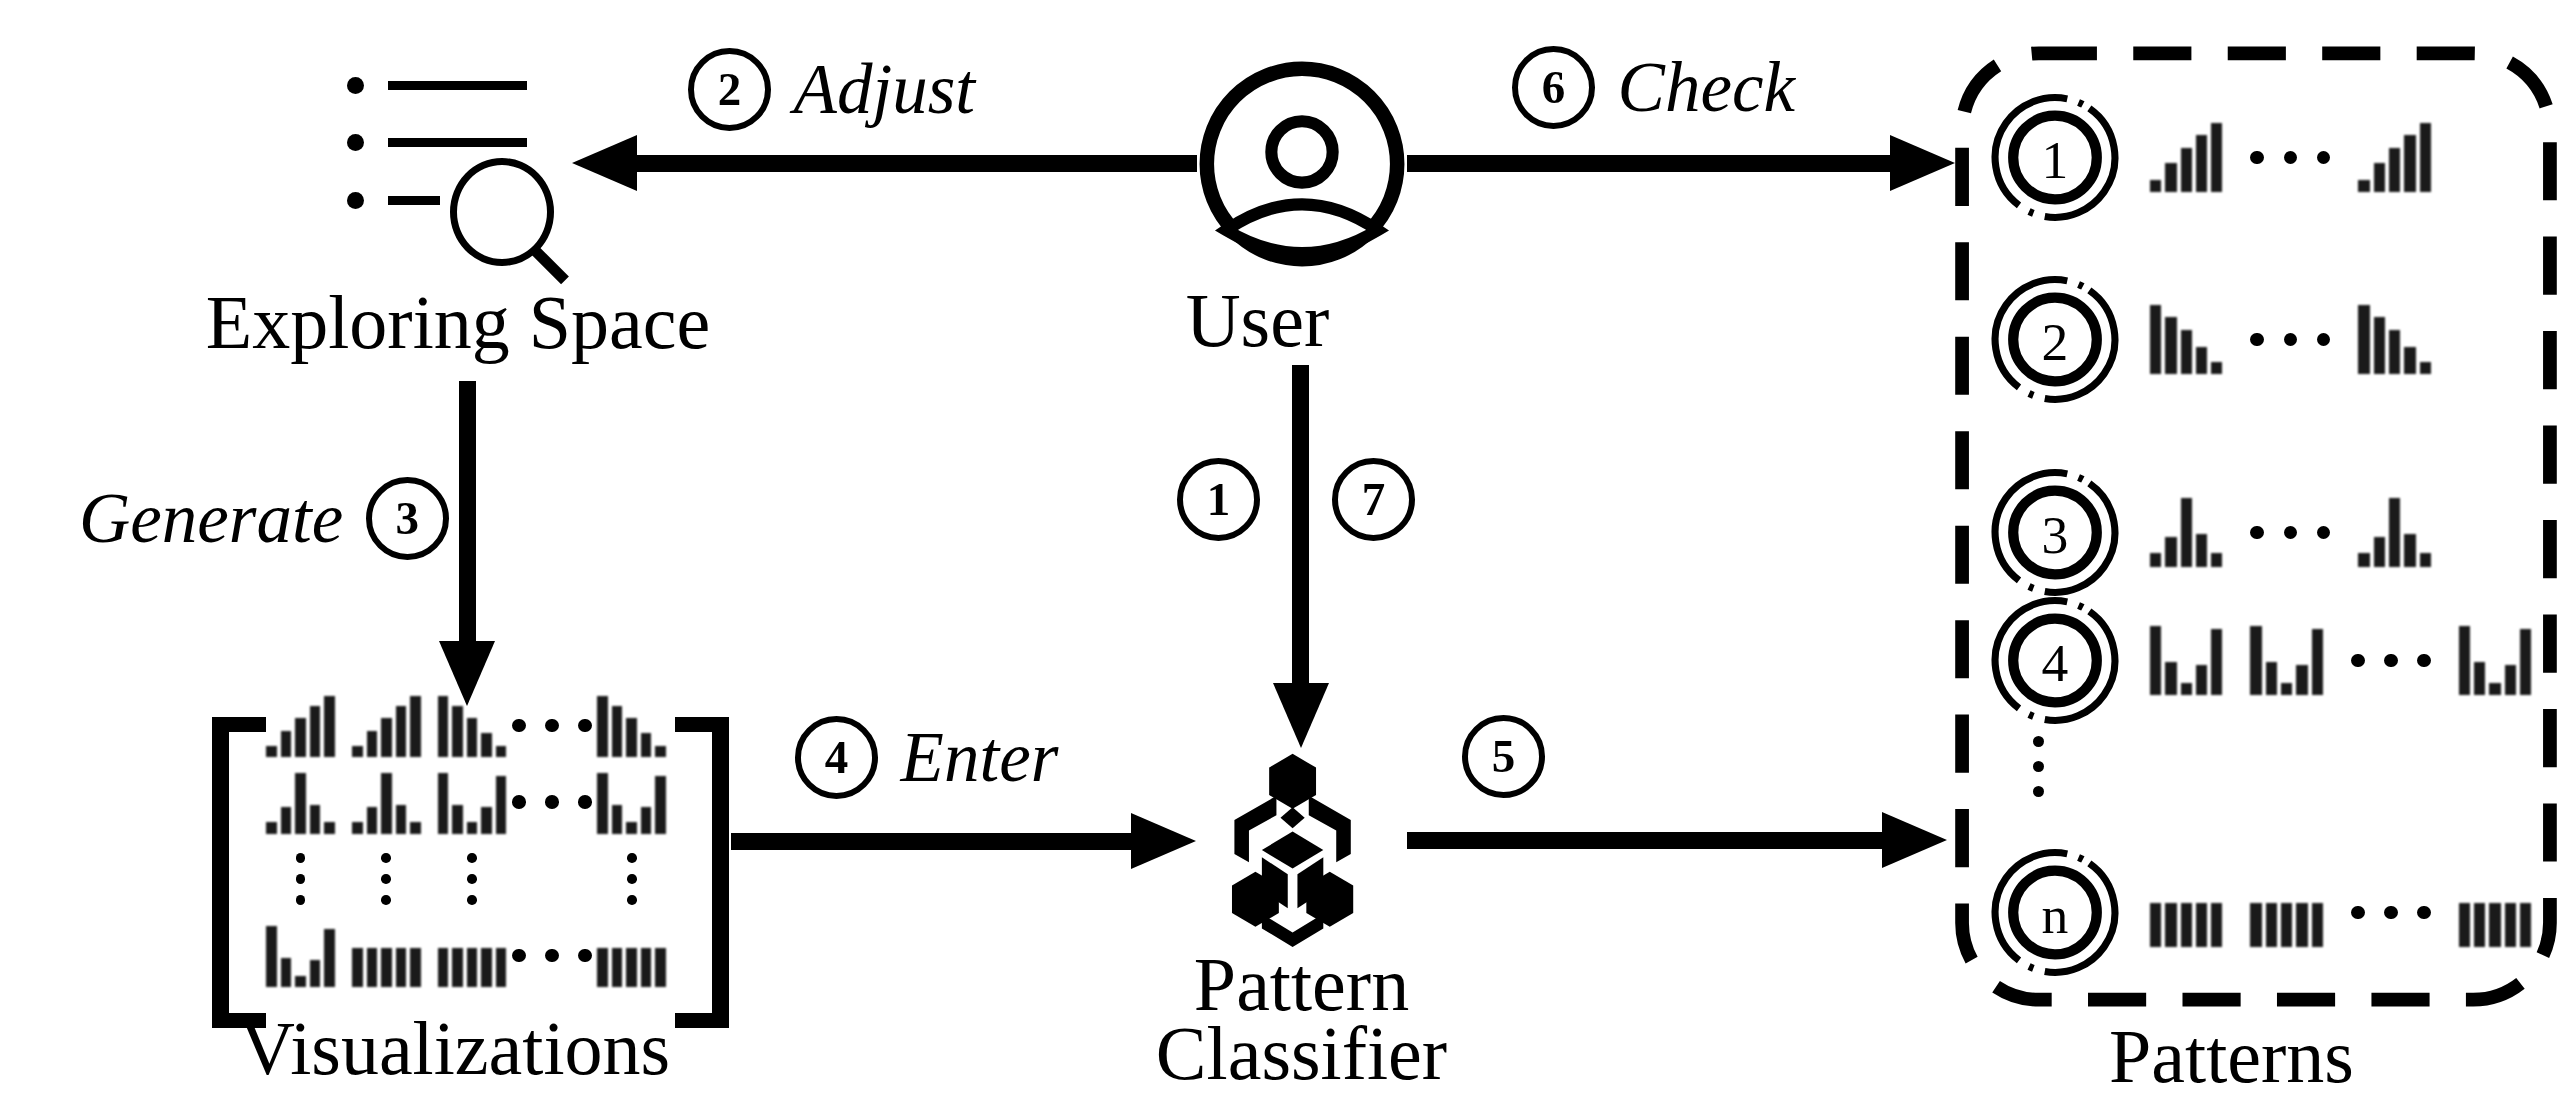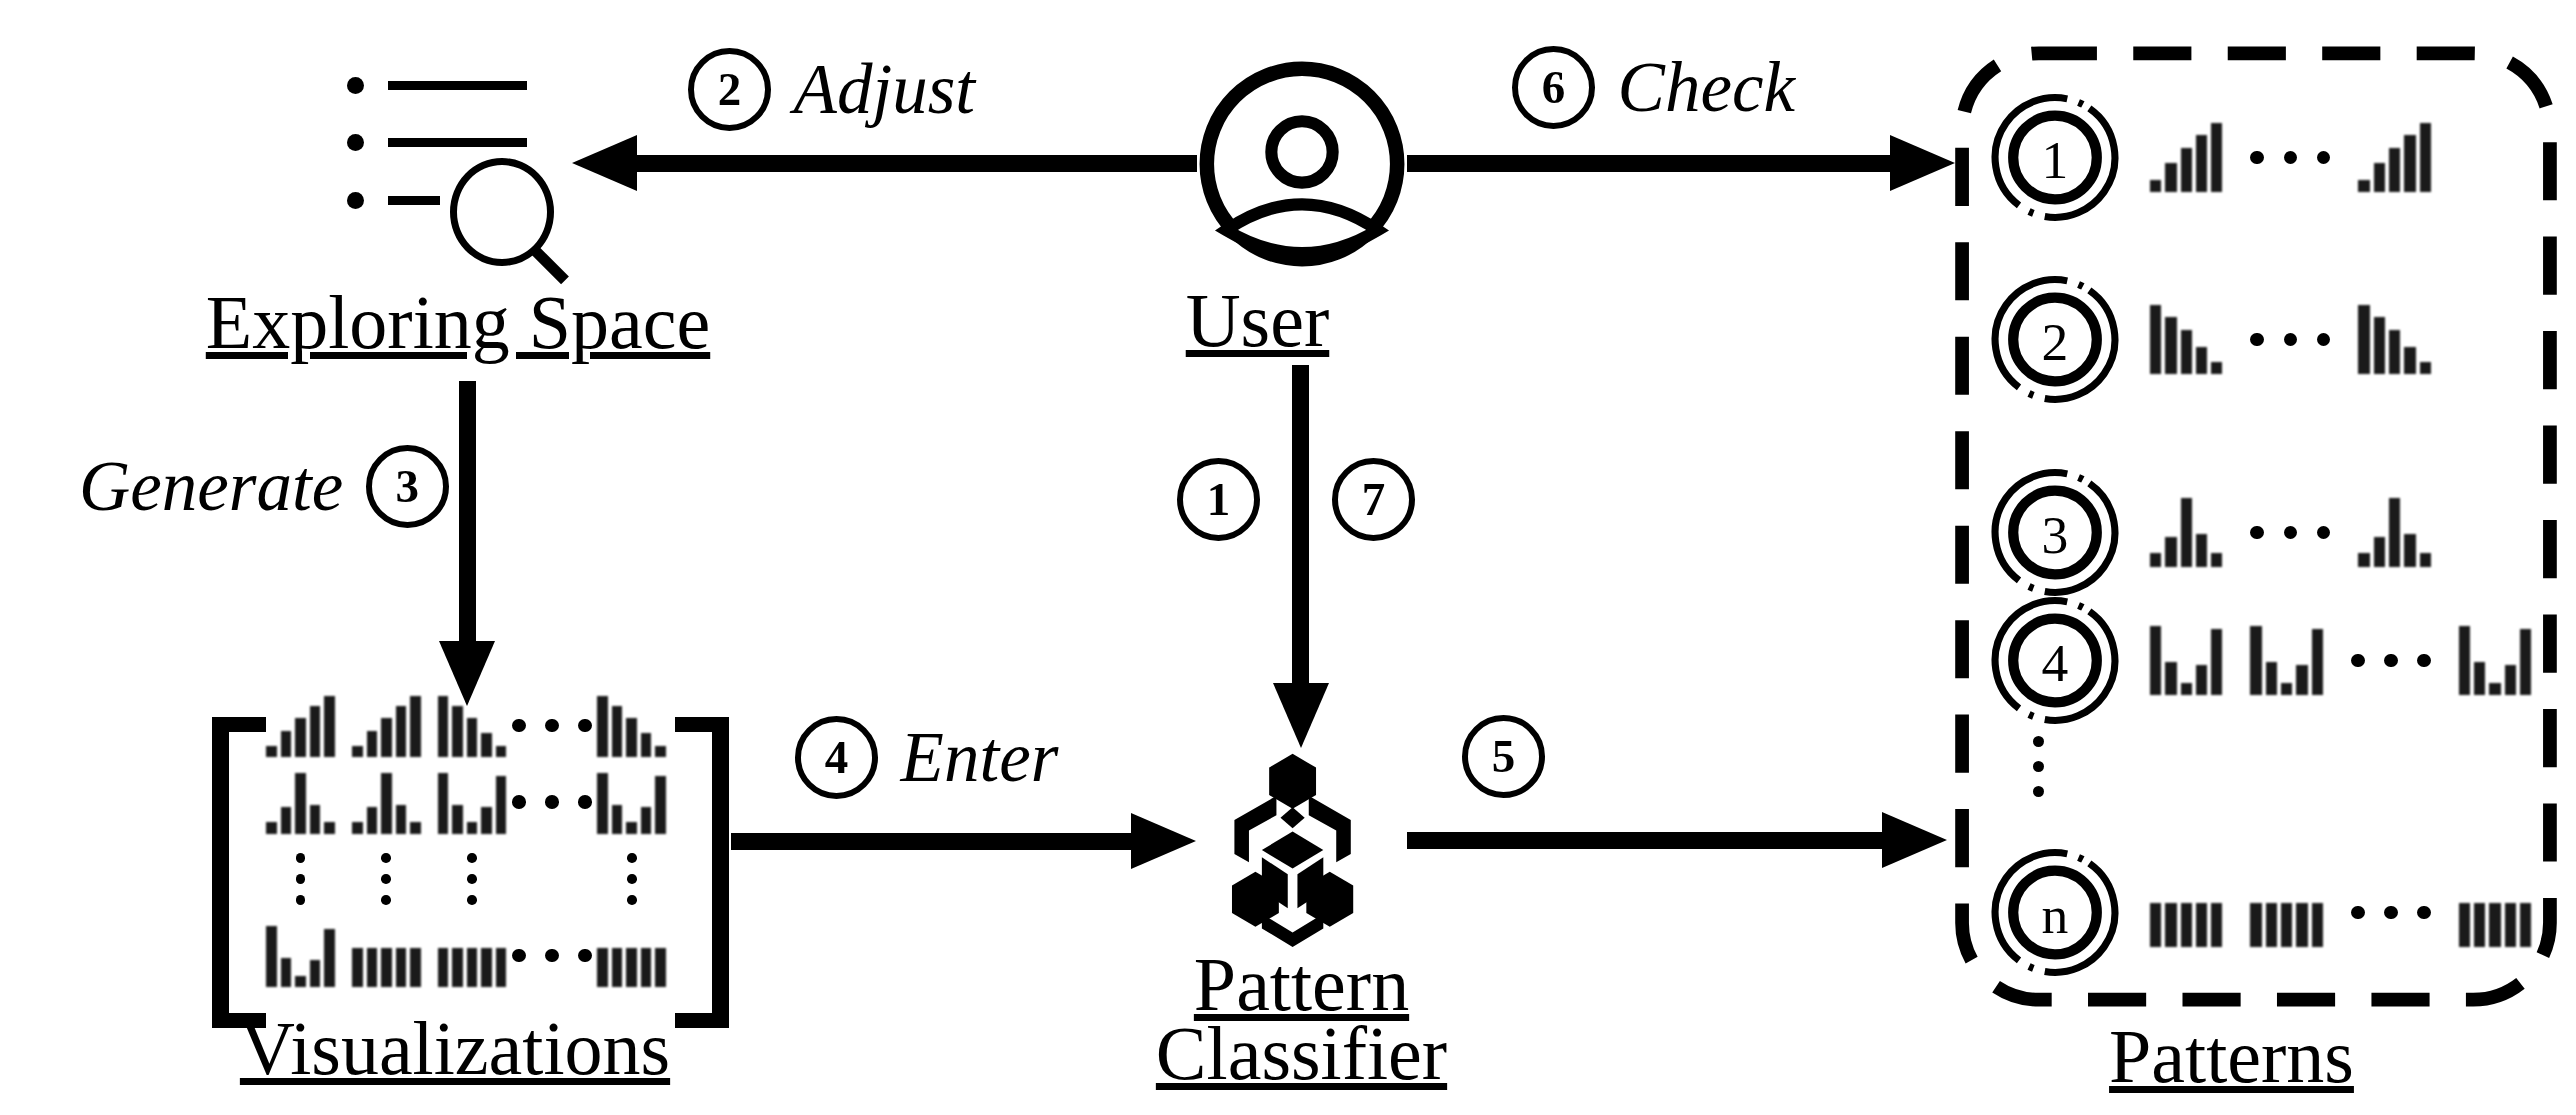--- a/index.html
+++ b/index.html
@@ -1,20 +1,20 @@
 <!DOCTYPE html>
 <html style="font-size:13px"><head>
 <meta charset="utf-8">
 <style>
   html,body{margin:0;padding:0;background:#ffffff;}
   #canvas{position:relative;width:2576px;height:1116px;background:#ffffff;overflow:hidden;
           font-family:"Liberation Serif","DejaVu Serif",serif;color:#000;}
 
   
-  .node-label{position:absolute;text-align:center;font-size:76px;line-height:1.05;white-space:nowrap;text-decoration:underline;}
+  .node-label{position:absolute;text-align:center;font-size:76px;line-height:1.05;white-space:nowrap;}
   .edge-label{position:absolute;display:flex;align-items:center;gap:22.6px;height:84px;}
   .edge-word{font-style:italic;font-size:71px;white-space:nowrap;}
   .cnum{display:inline-flex;align-items:center;justify-content:center;width:71px;height:71px;
         border:6.5px solid #000;border-radius:50%;font-size:47px;font-weight:bold;flex:none;
         font-family:"Liberation Serif","DejaVu Serif",serif;}
 
   
   .shaft-h{position:absolute;height:17px;background:#000;}
   .shaft-v{position:absolute;width:17px;background:#000;}
   .head-left{position:absolute;width:0;height:0;border-top:28px solid transparent;
@@ -290,21 +290,21 @@
 
   <div class="shaft-h" style="left:1407px;top:155px;width:494px;"></div>
   <div class="head-right" style="left:1890px;top:135px;"></div>
   <div class="edge-label" style="left:1512px;top:45px;">
     <span class="cnum">6</span>
     <span class="edge-word">Check</span>
   </div>
 
   <div class="shaft-v" style="left:459px;top:381px;height:265px;"></div>
   <div class="head-down" style="left:439px;top:641px;"></div>
-  <div class="edge-label" style="left:79px;top:444px;text-align:right;">
+  <div class="edge-label" style="left:79px;top:476px;text-align:right;">
     <span class="edge-word">Generate</span>
     <span class="cnum">3</span>
   </div>
 
   <div class="shaft-v" style="left:1292px;top:365px;height:323px;"></div>
   <div class="head-down" style="left:1273px;top:683px;"></div>
   <div class="edge-label" style="left:727px;top:457px;width:533px;justify-content:flex-end;">
     <span class="cnum">1</span>
   </div>
   <div class="edge-label" style="left:1332px;top:457px;">

